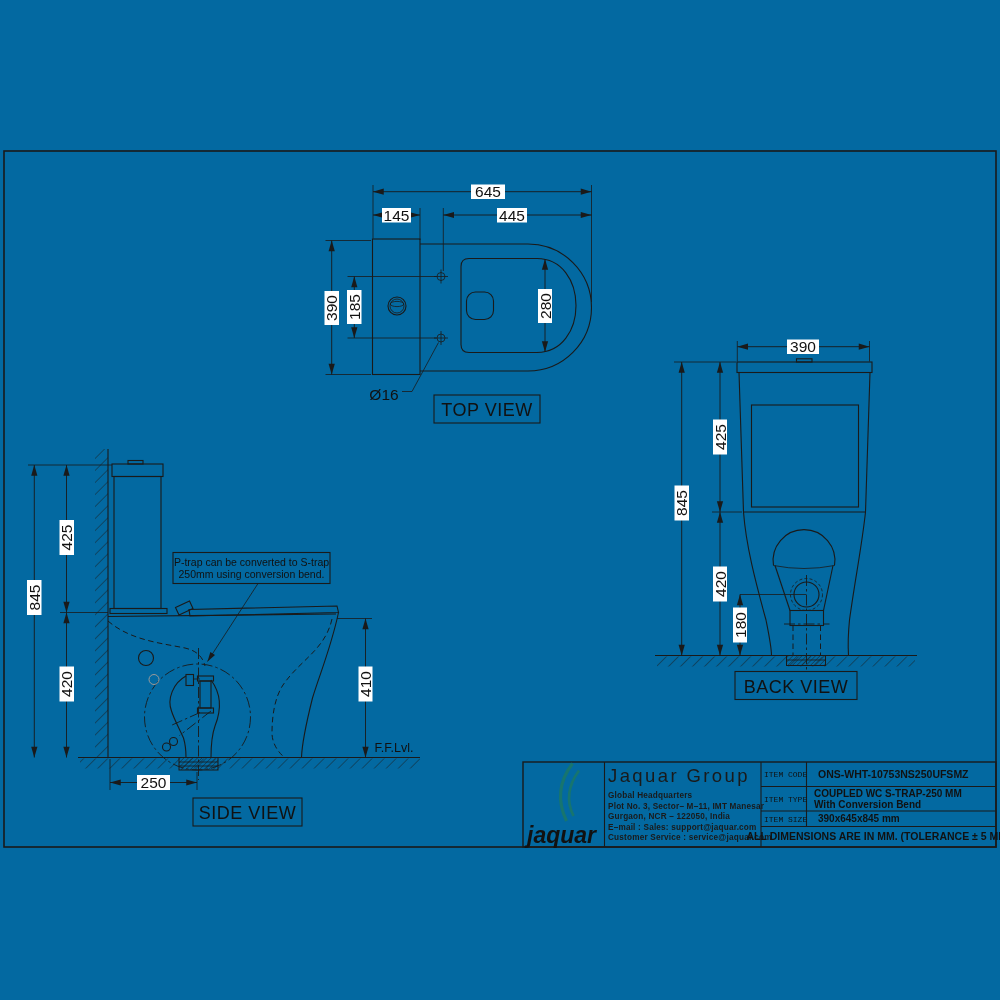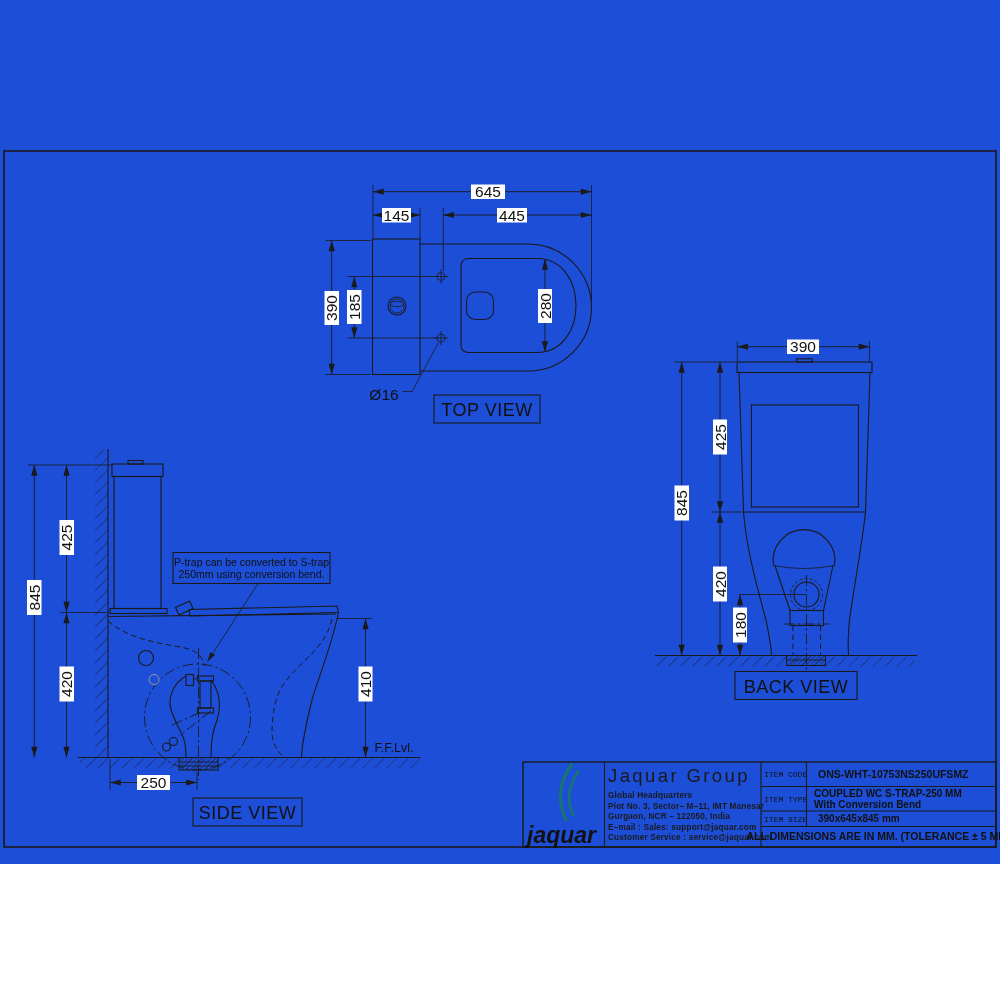--- a/index.html
+++ b/index.html
@@ -1,16 +1,16 @@
 <!DOCTYPE html>
 <html><head>
 <meta charset="utf-8">
 <style>
   html,body{margin:0;padding:0;background:#fff;}
-  .stage{position:relative;width:1000px;height:864px;background:#1d4ed8;overflow:hidden;}
+  .stage{position:relative;width:1000px;height:1000px;background:#0369a1;overflow:hidden;}
   svg text{font-family:"Liberation Sans",sans-serif;fill:#111;}
   .ln{stroke:#1a1a1a;stroke-width:1.1;fill:none;}
   .ln2{stroke:#1a1a1a;stroke-width:1.4;fill:none;}
   .thin{stroke:#1a1a1a;stroke-width:0.8;fill:none;}
   .dash{stroke:#1a1a1a;stroke-width:1;fill:none;stroke-dasharray:5.5 3.5;}
   .dashdot{stroke:#1a1a1a;stroke-width:0.9;fill:none;stroke-dasharray:11 3 2.5 3;}
   .dim{stroke:#1a1a1a;stroke-width:0.9;fill:none;marker-start:url(#arr);marker-end:url(#arr);}
   .ext{stroke:#1a1a1a;stroke-width:0.8;fill:none;}
   .gray{stroke:#9a9a9a;stroke-width:1;fill:none;}
   .bg{fill:#ffffff;}

